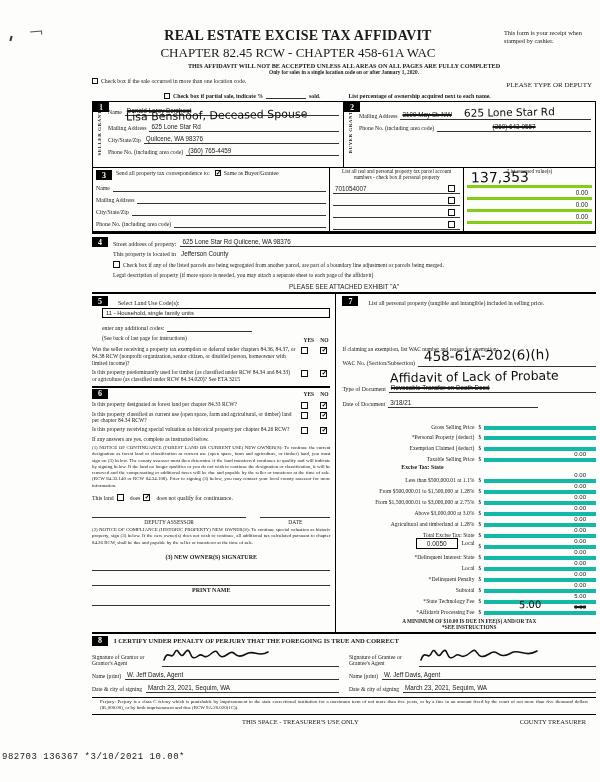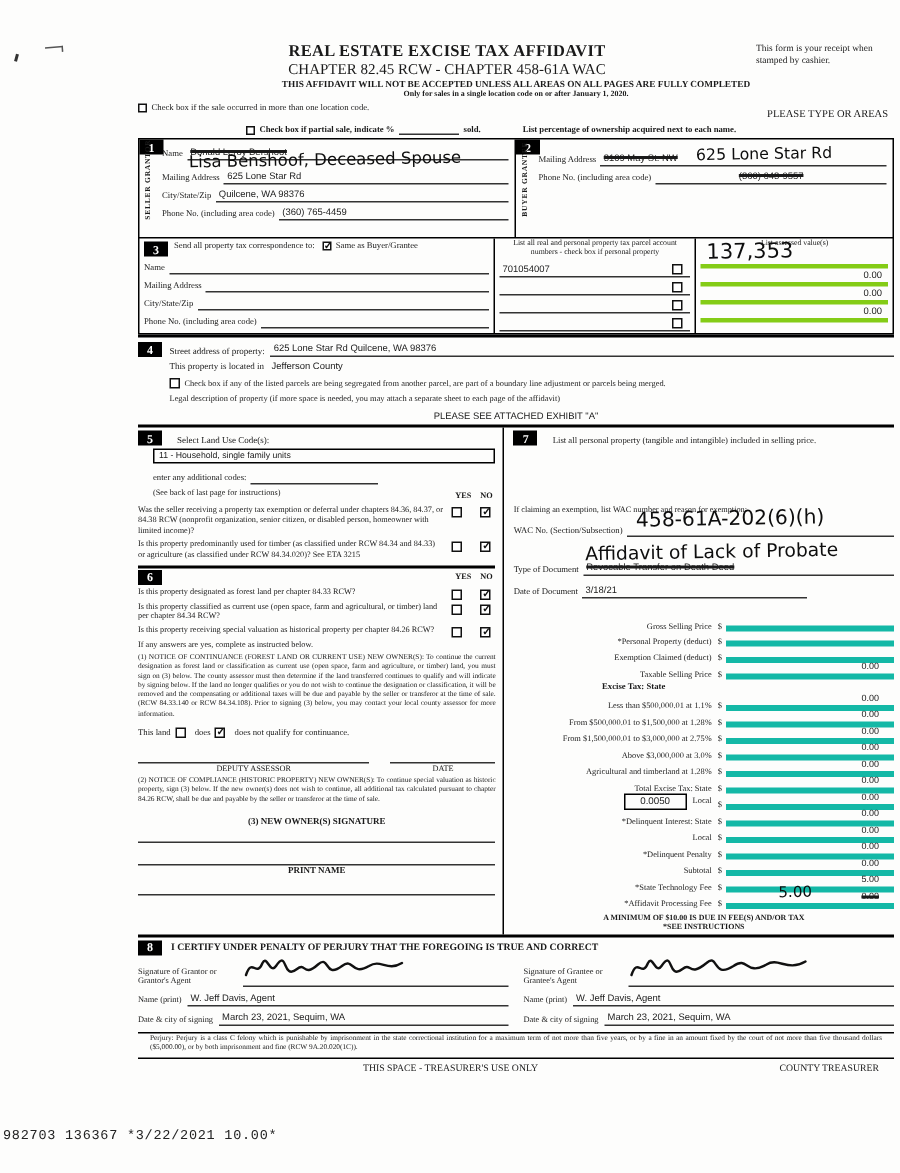--- a/index.html
+++ b/index.html
@@ -15,22 +15,22 @@
 
   
   .hdr { display:flex; }
   .logo { width:128px; padding-left:22px; }
   .logo-row { display:flex; align-items:flex-start; }
   .logo-dept { font-family:"Liberation Sans",sans-serif; font-size:6.5px; margin-left:12px; }
   .logo-name { font-family:"Liberation Sans",sans-serif; font-weight:bold; font-size:15px; letter-spacing:-0.5px; }
   .logo-sub { font-family:"Liberation Sans",sans-serif; font-size:6.5px; font-style:italic; margin-left:14px; }
   .logo-swirl { margin-left:-2px; margin-top:-4px; }
   .titleblock { flex:1; text-align:center; padding-top:8px; }
-  .title { font-weight:bold; font-size:11px; letter-spacing:0.2px; }
-  .subtitle { font-size:10px; margin-top:1px; }
+  .title { font-weight:bold; font-size:14px; letter-spacing:0.2px; }
+  .subtitle { font-size:13px; margin-top:1px; }
   .receipt { width:92px; font-size:6.3px; padding-top:9px; line-height:1.25; }
   .notice-bold { text-align:center; font-weight:bold; font-size:6.2px; margin-top:1px; }
   .notice-sub { text-align:center; font-weight:bold; font-size:5.3px; }
   .row-flex { display:flex; justify-content:space-between; }
   .chkline { display:flex; font-size:5.8px; margin-top:3px; line-height:1.2; }
   .typeprint { font-size:7px; margin-top:6px; padding-right:4px; }
   .partial { display:flex; font-size:5.8px; font-weight:bold; margin:4px 0 2px 72px; align-items:flex-end; }
 
   
   .cb { display:inline-block; width:6px; height:6px; border:1px solid #111; margin-right:3px; flex:none;
@@ -137,21 +137,21 @@
       <div class="receipt">This form is your receipt when stamped by cashier.</div>
     </div>
     <div class="notice-bold">THIS AFFIDAVIT WILL NOT BE ACCEPTED UNLESS ALL AREAS ON ALL PAGES ARE FULLY COMPLETED</div>
     <div class="notice-sub">Only for sales in a single location code on or after January 1, 2020.</div>
 
     <div class="row-flex">
       <div class="chkline" style="width:160px;">
         <span class="cb"></span>
         <span>Check box if the sale occurred in more than one location code.</span>
       </div>
-      <div class="typeprint">PLEASE TYPE OR AREAS</div>
+      <div class="typeprint">PLEASE TYPE OR DEPUTY</div>
     </div>
 
     <div class="partial">
       <span class="cb"></span>
       <span>Check box if partial sale, indicate %</span>
       <span style="display:inline-block;width:40px;border-bottom:1px solid #333;margin:0 3px;"></span>
       <span>sold.</span>
       <span style="width:28px;"></span>
       <span>List percentage of ownership acquired next to each name.</span>
     </div>
@@ -527,14 +527,14 @@
       </div>
     </div>
 
     <div class="perjury">Perjury: Perjury is a class C felony which is punishable by imprisonment in the state correctional institution for a maximum term of not more than five years, or by a fine in an amount fixed by the court of not more than five thousand dollars ($5,000.00), or by both imprisonment and fine (RCW 9A.20.020(1C)).</div>
     <div class="footer">
       <span>THIS SPACE - TREASURER'S USE ONLY</span>
       <span>COUNTY TREASURER</span>
     </div>
   </div>
 
-  <div class="stamp">982703 136367 *3/22/2021 10.00*</div>
+  <div class="stamp">982703 136367 *3/10/2021 10.00*</div>
 </div>
 
 </body></html>

